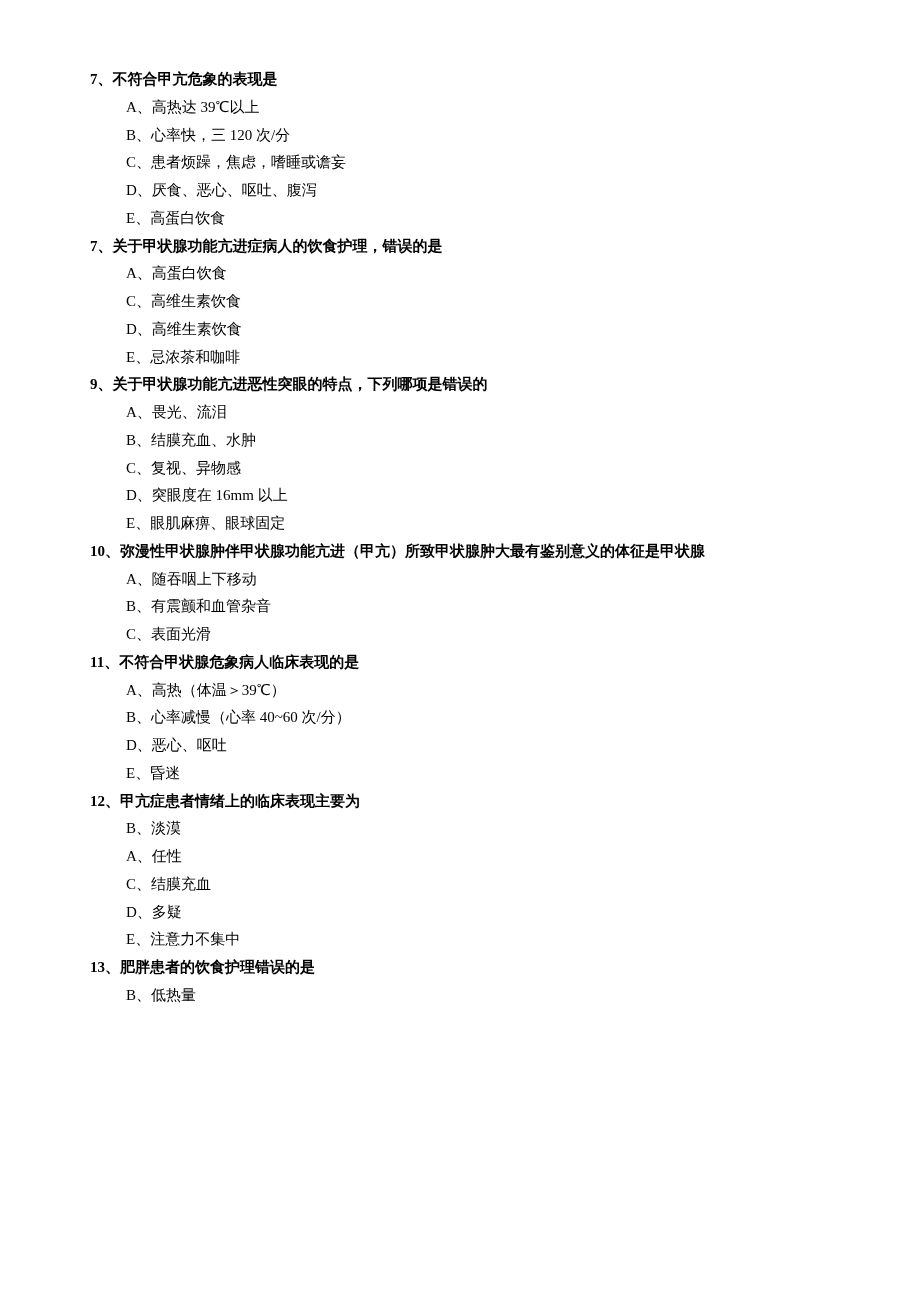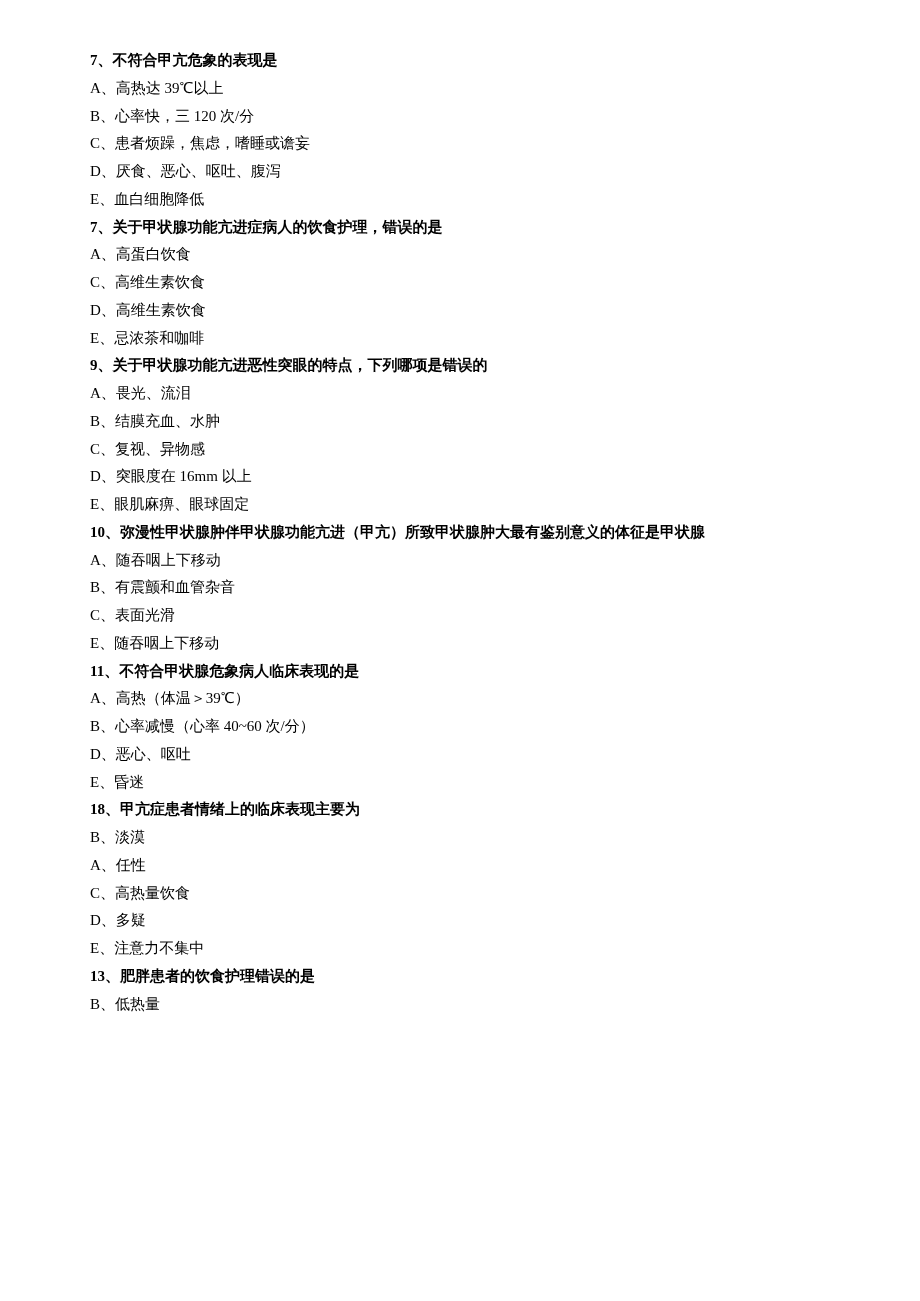--- a/index.html
+++ b/index.html
@@ -7,41 +7,42 @@
       padding: 0;
       background: #fff;
       font-family: "SimSun", "宋体", serif;
       font-size: 15px;
       color: #000;
       line-height: 1.85;
     }
     .page {
       width: 920px;
       min-height: 1301px;
-      padding: 47px 90px 60px 90px;
+      padding: 66px 90px 60px 90px;
       box-sizing: border-box;
     }
     .question {
       font-weight: bold;
     }
     .option {
       font-weight: normal;
+      margin-left: 36px;
     }
   </style>
 </head>
 <body>
 
 <div class="page">
   <div>
     <div class="question">7、不符合甲亢危象的表现是</div>
     <div class="option">A、高热达 39℃以上</div>
     <div class="option">B、心率快，三 120 次/分</div>
     <div class="option">C、患者烦躁，焦虑，嗜睡或谵妄</div>
     <div class="option">D、厌食、恶心、呕吐、腹泻</div>
-    <div class="option">E、血白细胞降低</div>
+    <div class="option">E、高蛋白饮食</div>
   </div>
   <div>
     <div class="question">7、关于甲状腺功能亢进症病人的饮食护理，错误的是</div>
     <div class="option">A、高蛋白饮食</div>
     <div class="option">C、高维生素饮食</div>
     <div class="option">D、高维生素饮食</div>
     <div class="option">E、忌浓茶和咖啡</div>
   </div>
   <div>
     <div class="question">9、关于甲状腺功能亢进恶性突眼的特点，下列哪项是错误的</div>
@@ -49,34 +50,33 @@
     <div class="option">B、结膜充血、水肿</div>
     <div class="option">C、复视、异物感</div>
     <div class="option">D、突眼度在 16mm 以上</div>
     <div class="option">E、眼肌麻痹、眼球固定</div>
   </div>
   <div>
     <div class="question">10、弥漫性甲状腺肿伴甲状腺功能亢进（甲亢）所致甲状腺肿大最有鉴别意义的体征是甲状腺</div>
     <div class="option">A、随吞咽上下移动</div>
     <div class="option">B、有震颤和血管杂音</div>
     <div class="option">C、表面光滑</div>
-    <div class="option">E、随吞咽上下移动</div>
   </div>
   <div>
     <div class="question">11、不符合甲状腺危象病人临床表现的是</div>
     <div class="option">A、高热（体温＞39℃）</div>
     <div class="option">B、心率减慢（心率 40~60 次/分）</div>
     <div class="option">D、恶心、呕吐</div>
     <div class="option">E、昏迷</div>
   </div>
   <div>
-    <div class="question">18、甲亢症患者情绪上的临床表现主要为</div>
+    <div class="question">12、甲亢症患者情绪上的临床表现主要为</div>
     <div class="option">B、淡漠</div>
     <div class="option">A、任性</div>
-    <div class="option">C、高热量饮食</div>
+    <div class="option">C、结膜充血</div>
     <div class="option">D、多疑</div>
     <div class="option">E、注意力不集中</div>
   </div>
   <div>
     <div class="question">13、肥胖患者的饮食护理错误的是</div>
     <div class="option">B、低热量</div>
   </div>
 </div>
 
 </body></html>

